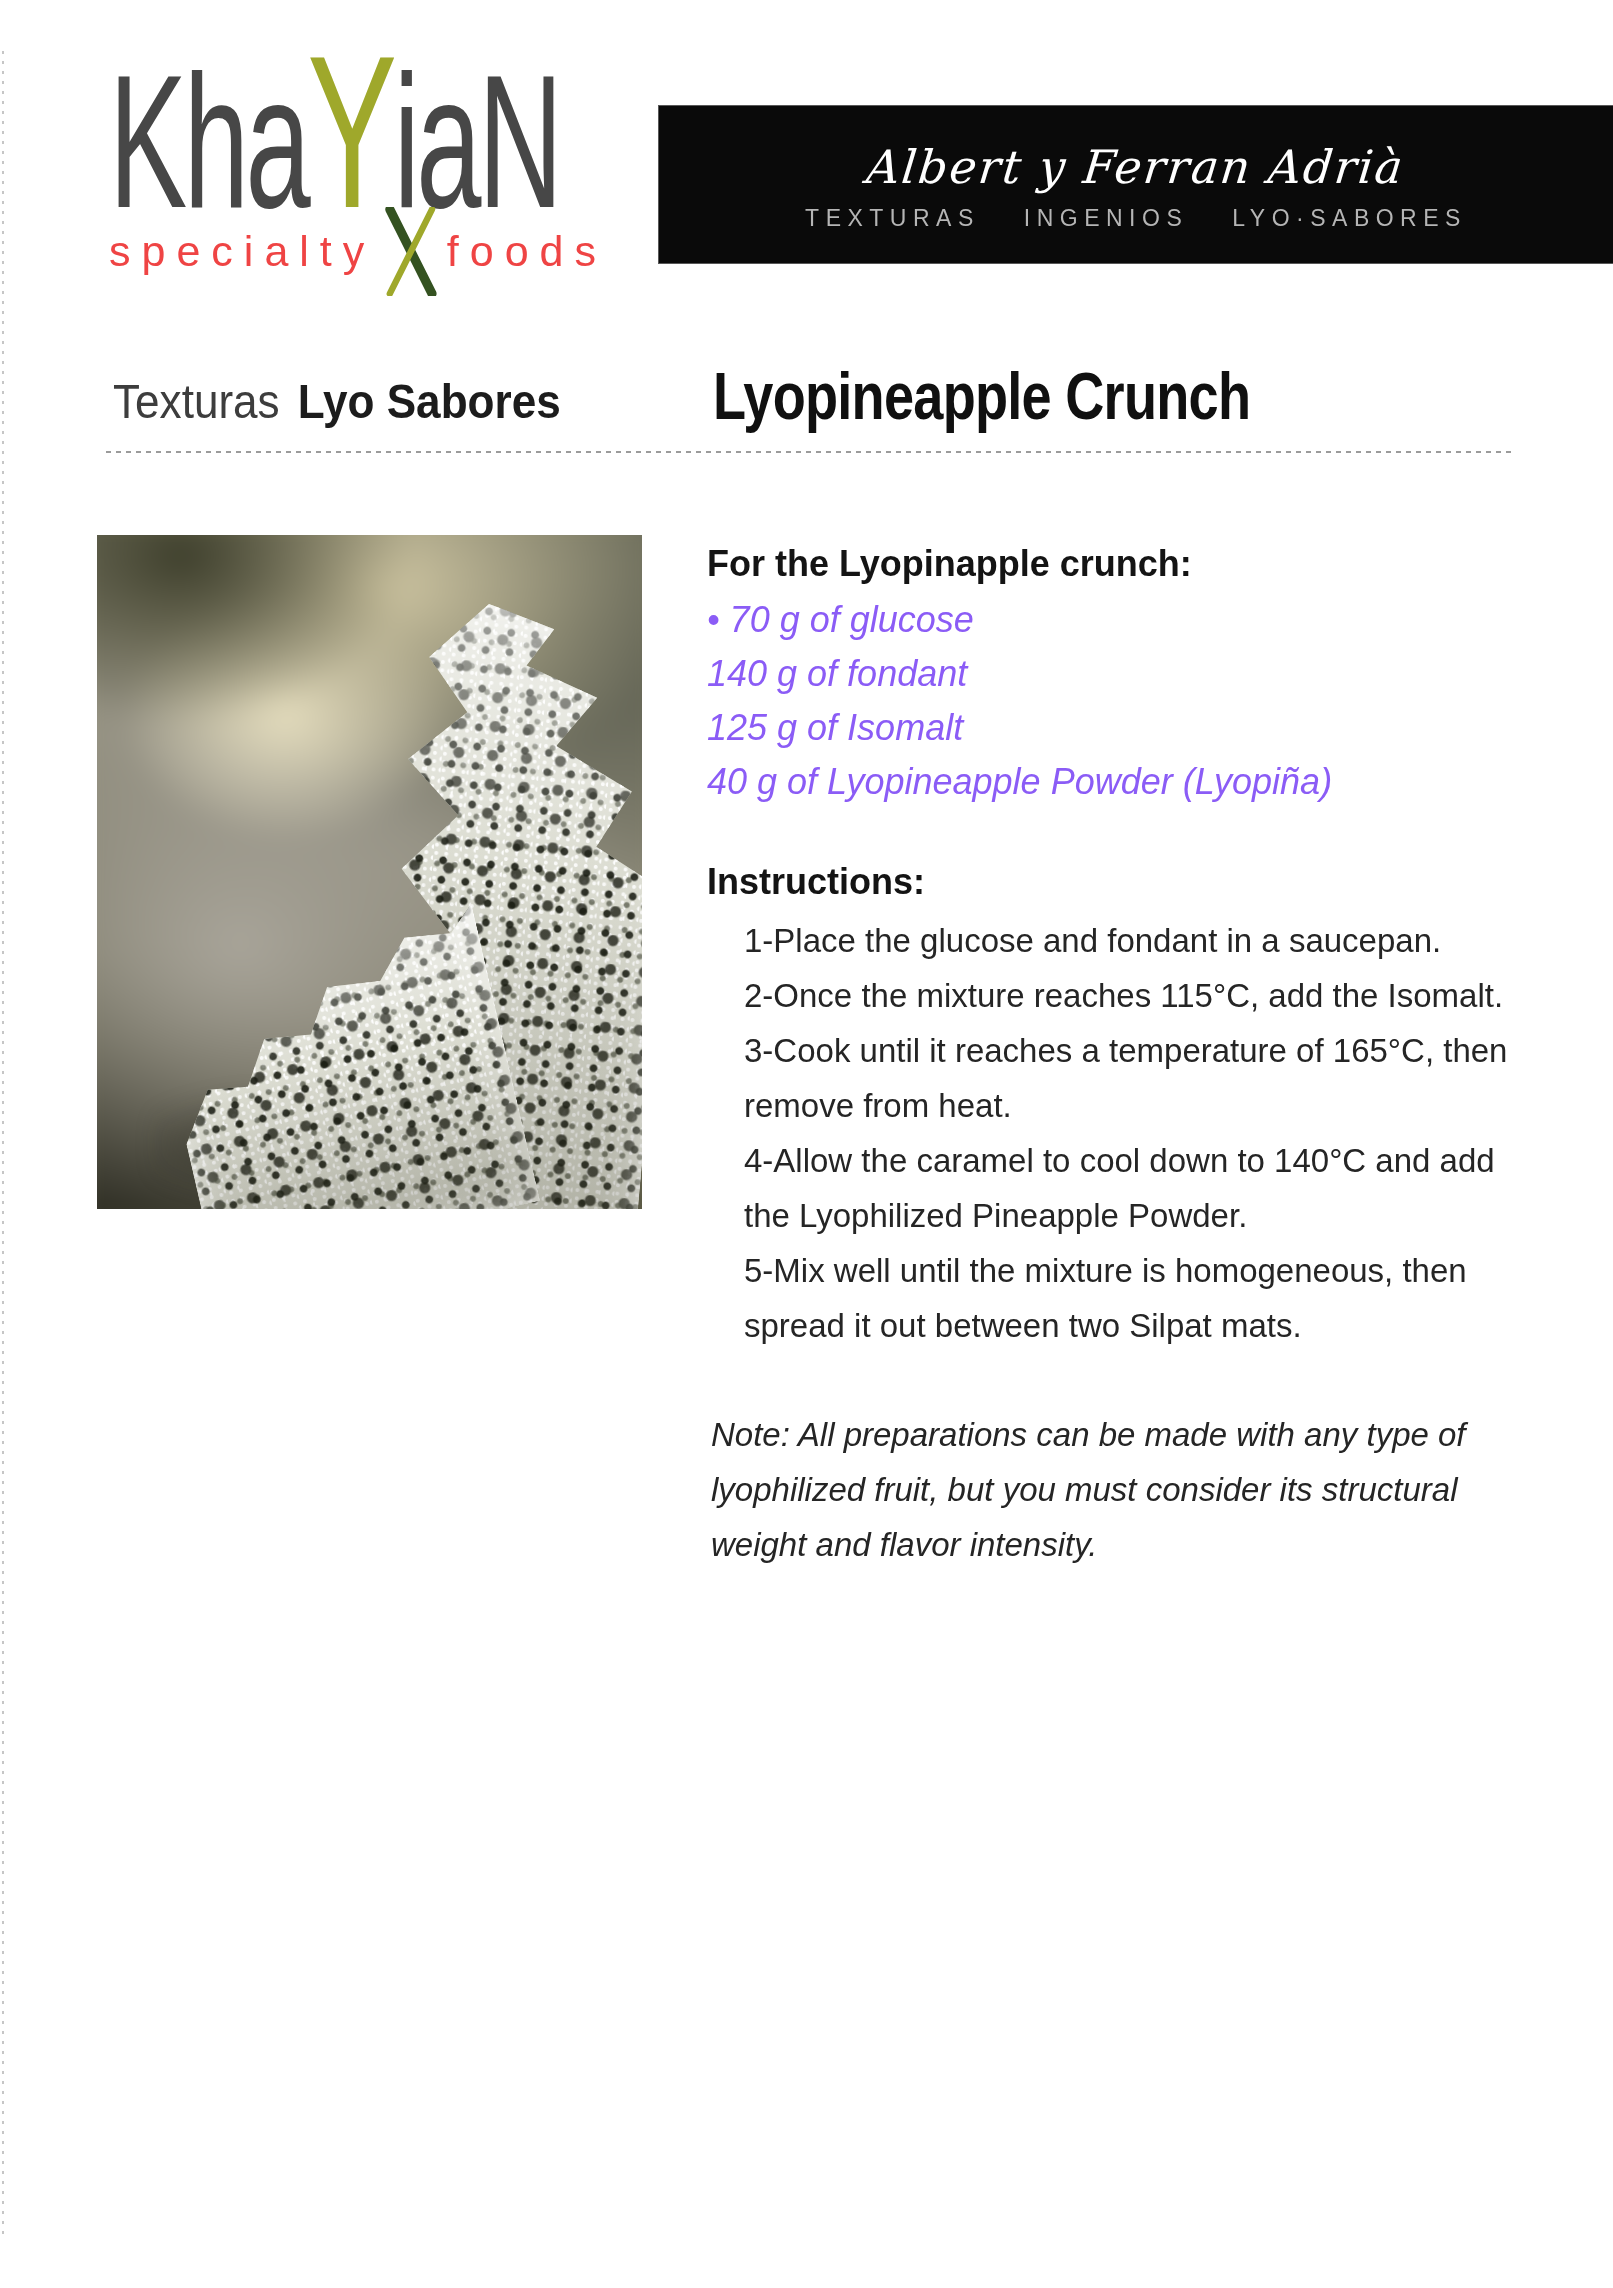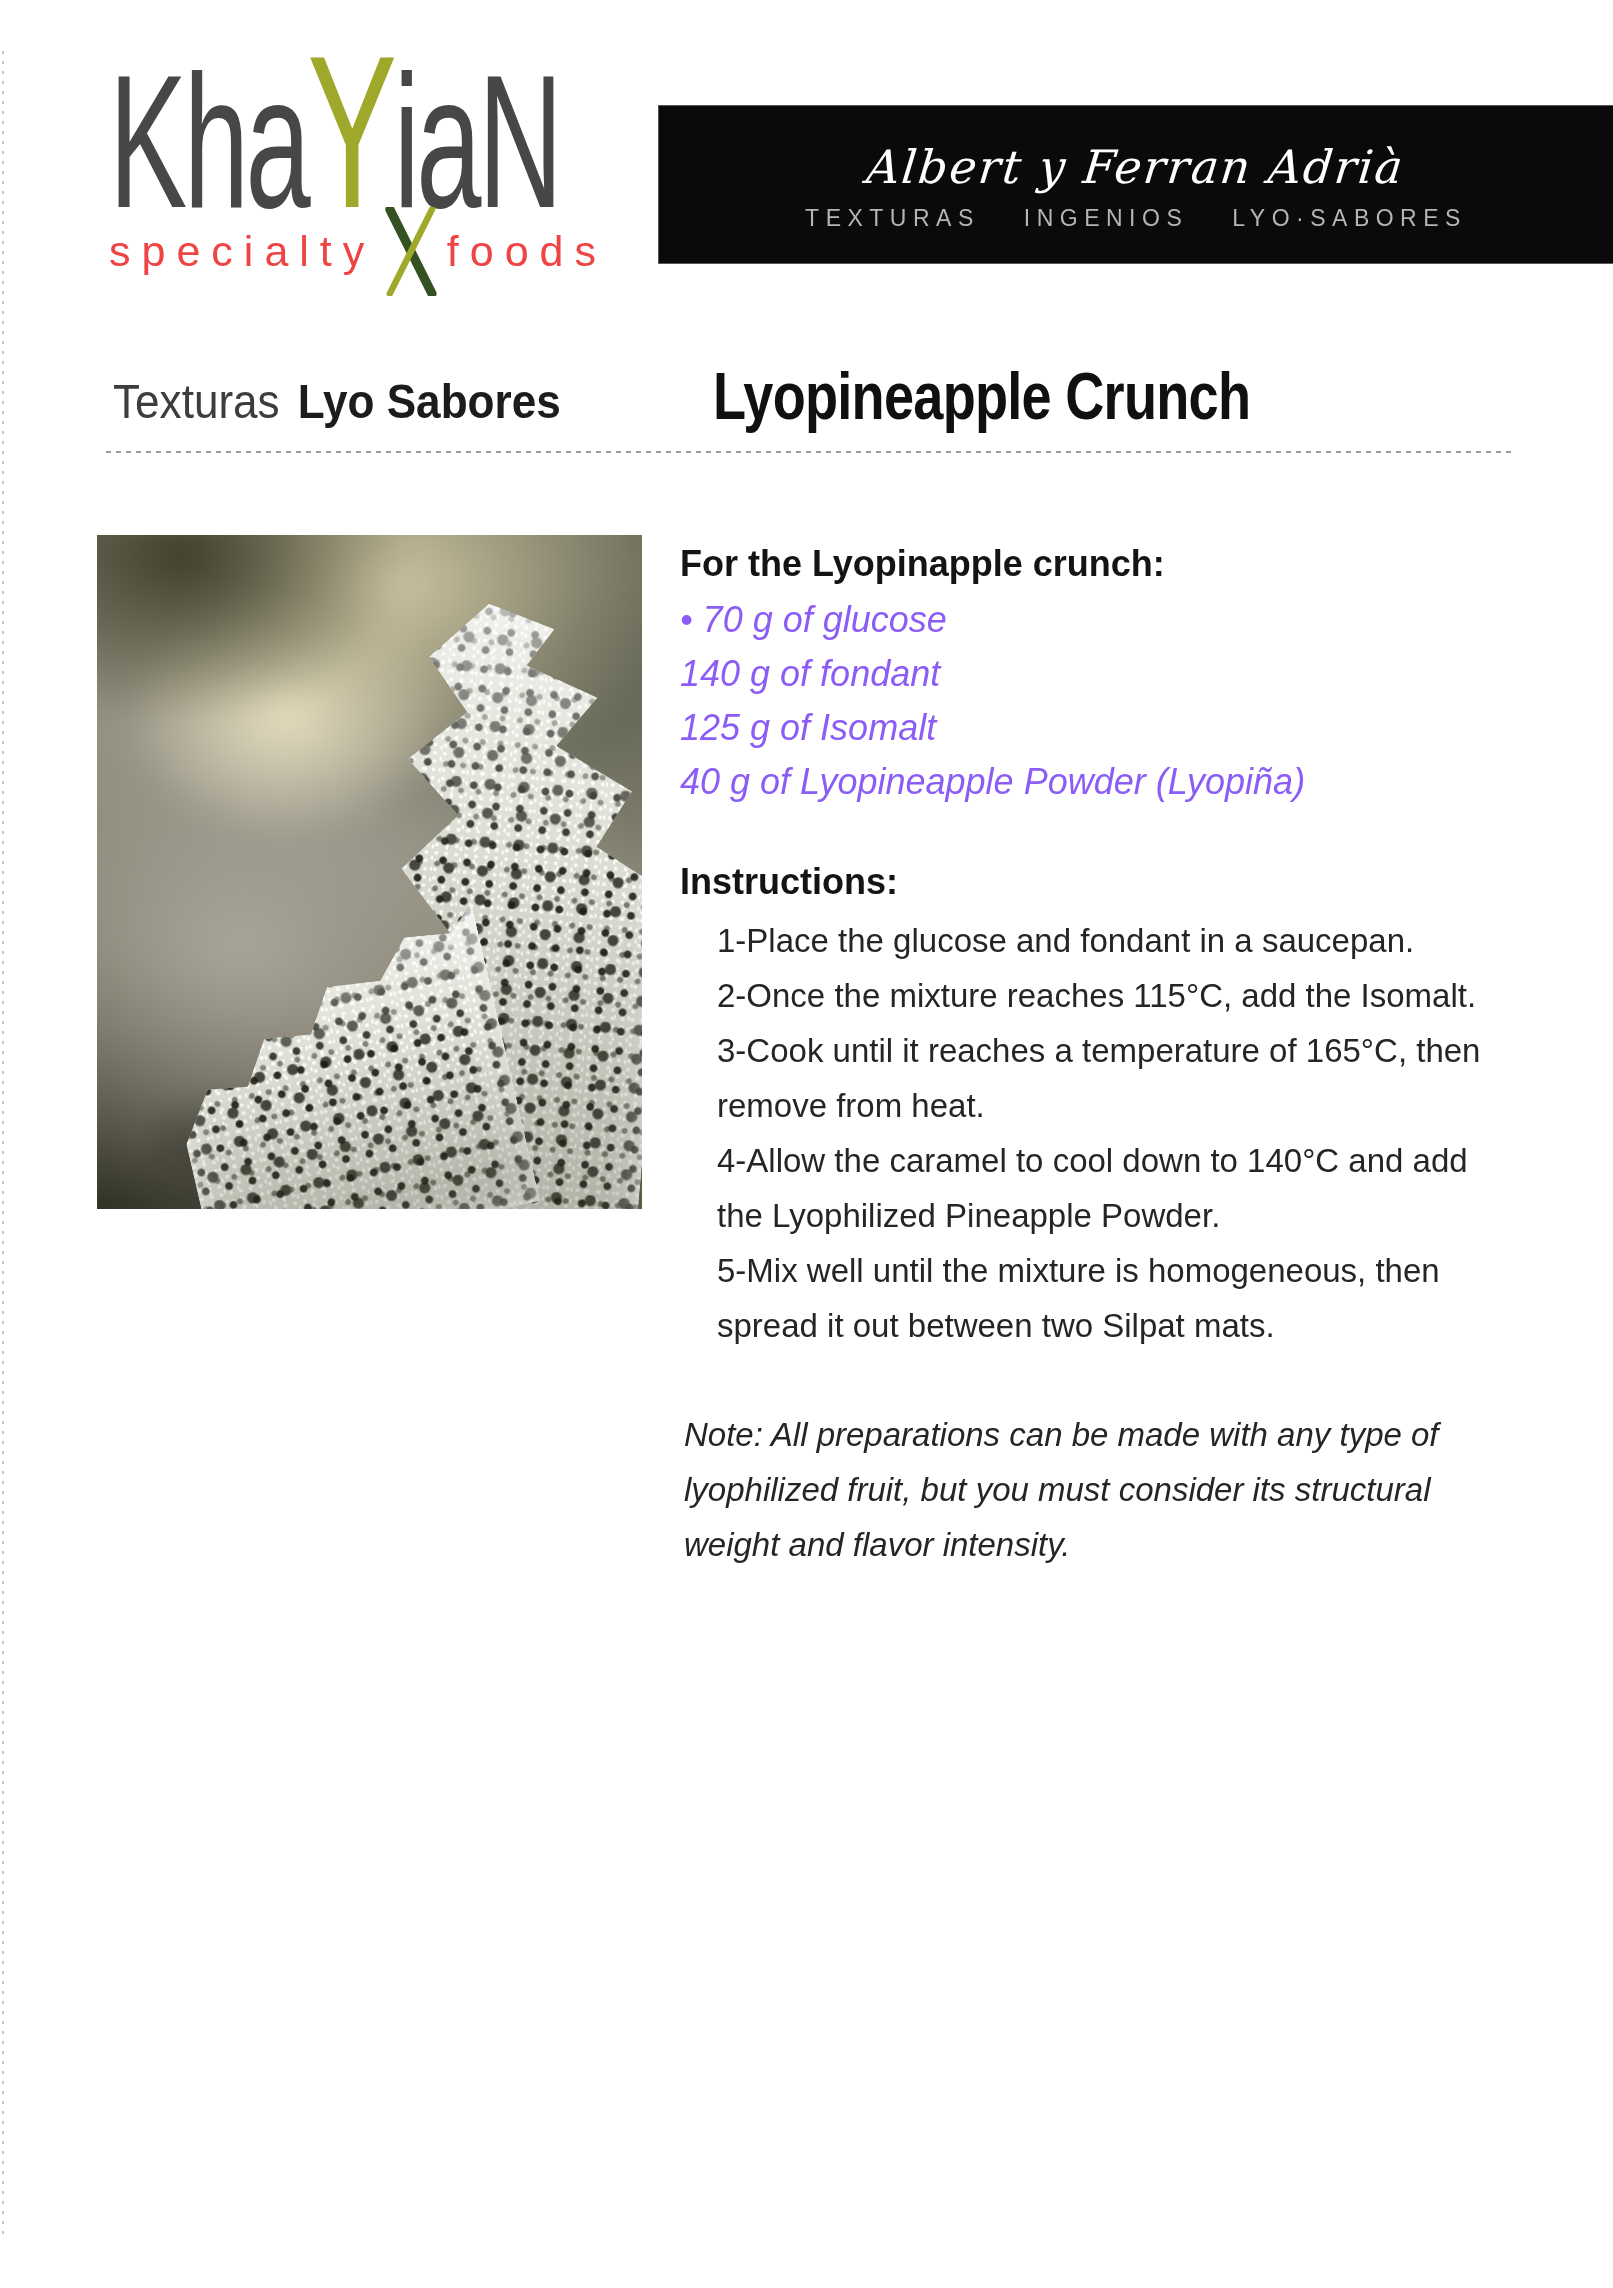--- a/index.html
+++ b/index.html
@@ -114,21 +114,21 @@
     transform:rotate(-13deg);
     clip-path:polygon(0 56%,10% 40%,22% 42%,30% 28%,44% 30%,52% 16%,68% 18%,78% 6%,92% 8%,100% 0,100% 100%,0 100%);
   }
   .crunch-shadow{
     position:absolute;left:55px;bottom:9.2px;width:388px;height:111px;
     background:radial-gradient(60% 60% at 50% 50%,rgba(15,15,8,0.55),rgba(15,15,8,0));
     filter:blur(9.2px);
   }
 
   
-  .recipe{position:absolute;left:680px;top:543px;width:805px;color:#252525;}
+  .recipe{position:absolute;left:707px;top:543px;width:805px;color:#252525;}
   .ing-title,.ins-title{
     font-size:36px;font-weight:700;color:#141414;line-height:41px;margin:0;
   }
   .ins-title{margin-top:52px;}
   .ingredients{
     margin:9.2px 0 0;padding:0;list-style:none;
     font-style:italic;font-weight:300;font-size:36px;line-height:54px;color:#8b5cf6;
   }
   .steps{margin-top:11px;font-size:33px;line-height:55px;margin-left:37px;}
   .step{margin:0;}

